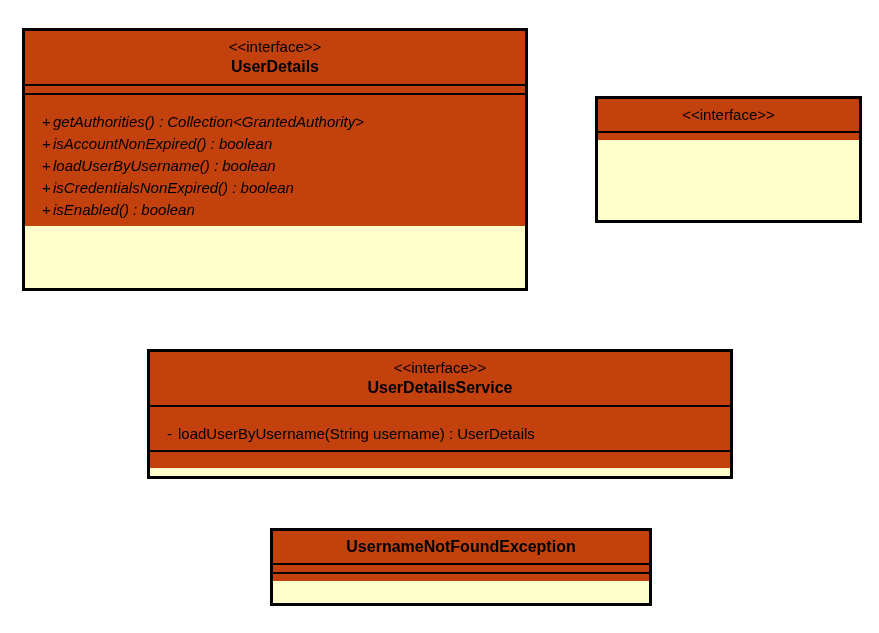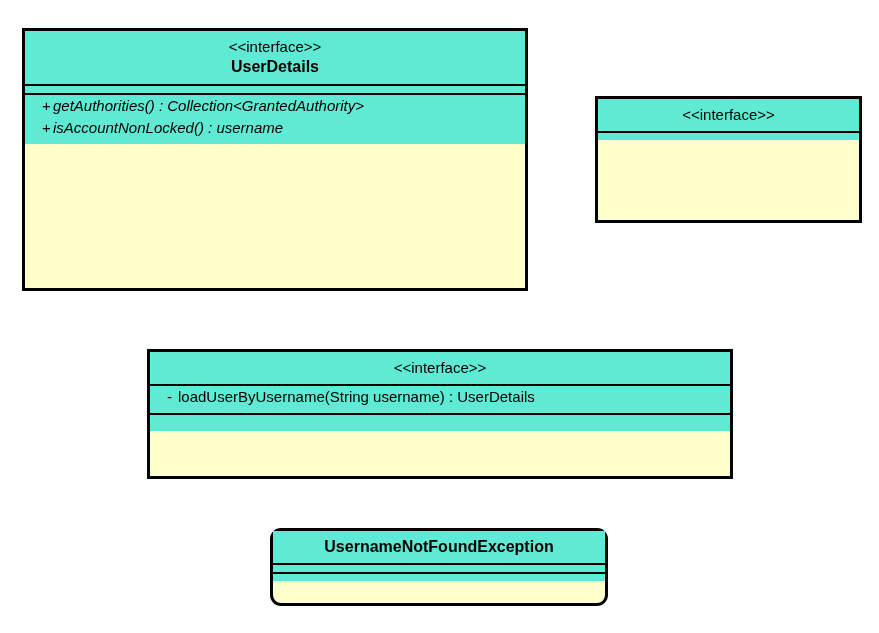--- a/index.html
+++ b/index.html
@@ -26,21 +26,21 @@
     position: absolute;
     box-sizing: border-box;
     border: 3px solid #000000;
     background: #ffffcc;
     color: #000000;
   }
 
   
   .compartment {
     box-sizing: border-box;
-    background: #5eead4;
+    background: #c2410c;
   }
   .compartment + .compartment {
     border-top: 2px solid #000000;
   }
 
   
   .cmp-header {
     text-align: center;
     padding: 6px 6px 7px 6px;
   }
@@ -66,21 +66,21 @@
   
   .cmp-empty {
     height: 9px;
   }
   .cmp-empty-tall {
     height: 18px;
   }
 
   
   .cmp-members {
-    padding: 0 6px 5px 6px;
+    padding: 16px 6px 5px 6px;
   }
   .member-row {
     font-size: 15px;
     line-height: 22px;
     white-space: nowrap;
     padding-left: 11px;
   }
   .member-row .vis {
     font-style: normal;
     display: inline-block;
@@ -109,56 +109,65 @@
   }
   #box-userdetailsservice {
     left: 147px;
     top: 349px;
     width: 586px;
     height: 130px;
   }
   #box-usernamenotfoundexception {
     left: 270px;
     top: 528px;
-    width: 338px;
+    width: 382px;
     height: 78px;
-    border-radius: 11px;
   }
 </style>
 </head>
 <body>
 
 <div id="diagram-canvas">
 
   <div class="uml-class" id="box-userdetails">
     <div class="compartment cmp-header">
       <span class="stereotype">&lt;&lt;interface&gt;&gt;</span>
       <span class="class-name">UserDetails</span>
     </div>
     <div class="compartment cmp-empty"></div>
     <div class="compartment cmp-members">
       <div class="member-row">
         <span class="vis">+</span><span class="sig-italic">getAuthorities() : Collection&lt;GrantedAuthority&gt;</span>
       </div>
       <div class="member-row">
-        <span class="vis">+</span><span class="sig-italic">isAccountNonLocked() : username</span>
+        <span class="vis">+</span><span class="sig-italic">isAccountNonExpired() : boolean</span>
+      </div>
+      <div class="member-row">
+        <span class="vis">+</span><span class="sig-italic">loadUserByUsername() : boolean</span>
+      </div>
+      <div class="member-row">
+        <span class="vis">+</span><span class="sig-italic">isCredentialsNonExpired() : boolean</span>
+      </div>
+      <div class="member-row">
+        <span class="vis">+</span><span class="sig-italic">isEnabled() : boolean</span>
       </div>
     </div>
   </div>
 
   <div class="uml-class" id="box-grantedauthority">
     <div class="compartment cmp-header">
       <span class="stereotype">&lt;&lt;interface&gt;&gt;</span>
     </div>
     <div class="compartment cmp-empty"></div>
   </div>
 
   <div class="uml-class" id="box-userdetailsservice">
     <div class="compartment cmp-header">
       <span class="stereotype">&lt;&lt;interface&gt;&gt;</span>
+      <span class="class-name">UserDetailsService</span>
     </div>
     <div class="compartment cmp-members">
       <div class="member-row">
         <span class="vis">-</span><span class="sig-plain">loadUserByUsername(String username) : UserDetails</span>
       </div>
     </div>
     <div class="compartment cmp-empty-tall"></div>
   </div>
 
   <div class="uml-class" id="box-usernamenotfoundexception">

